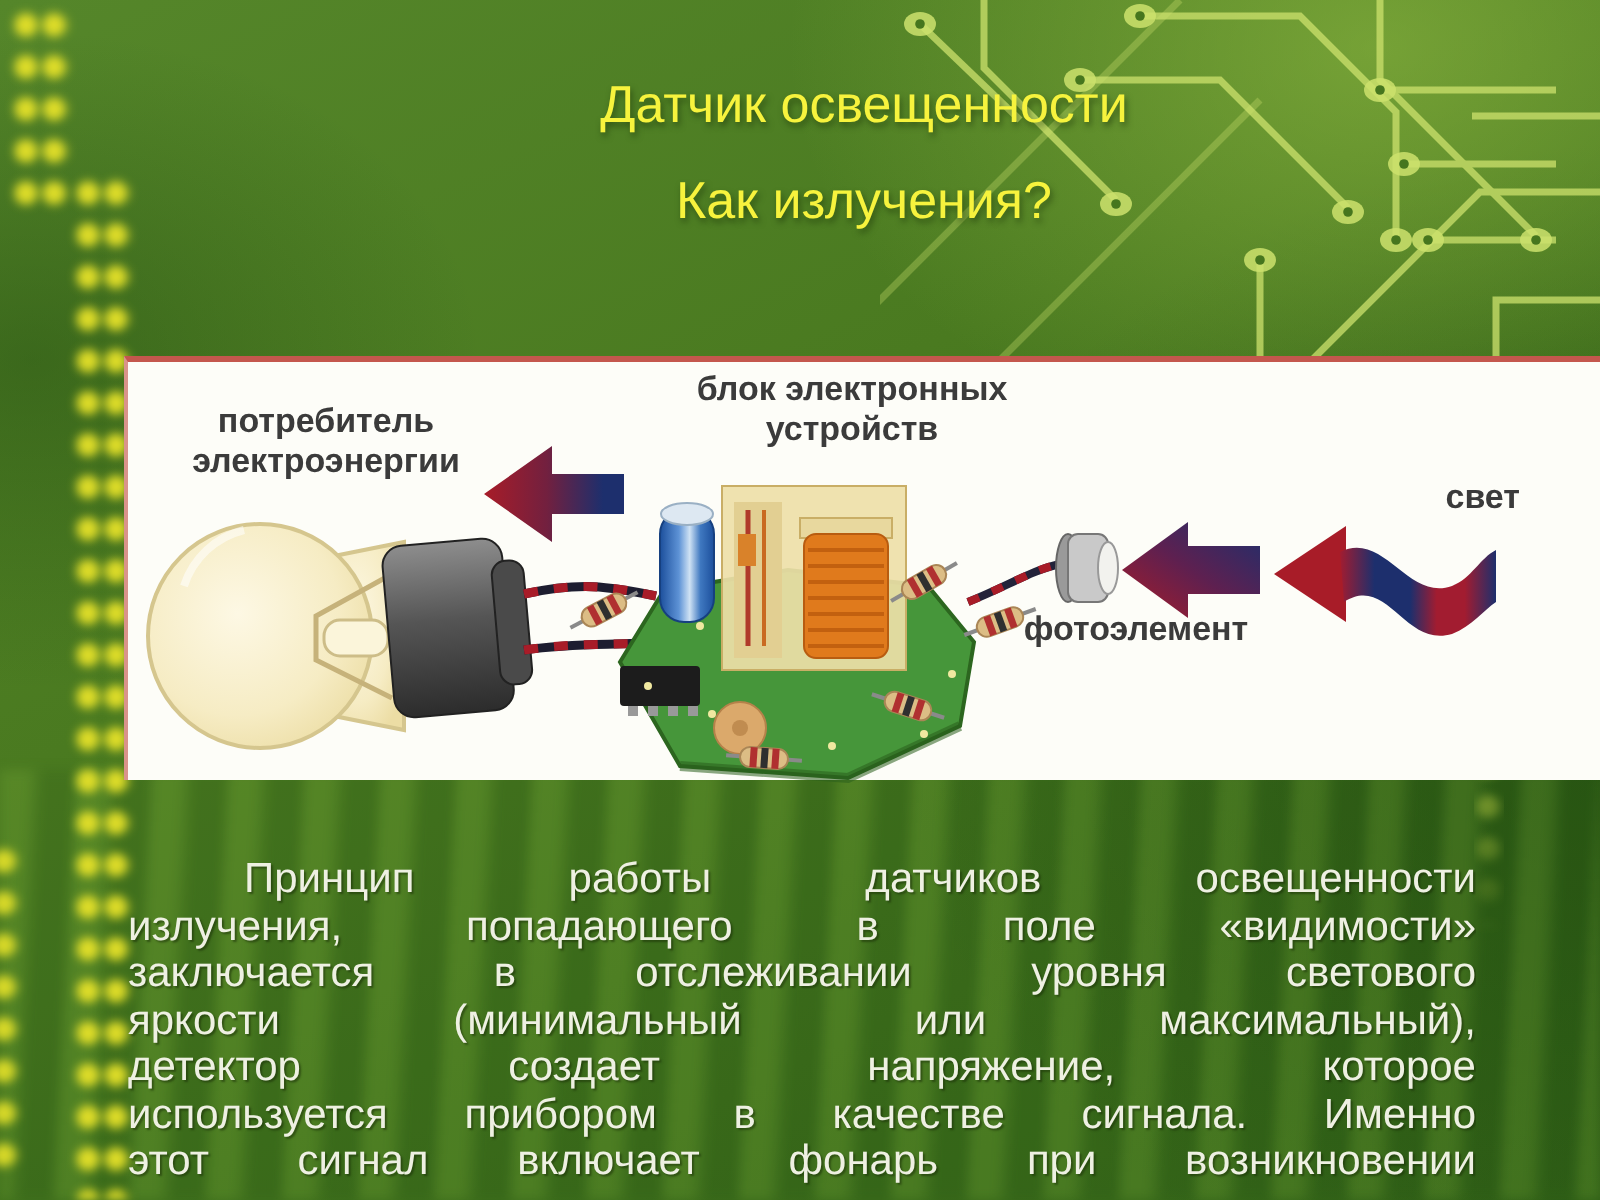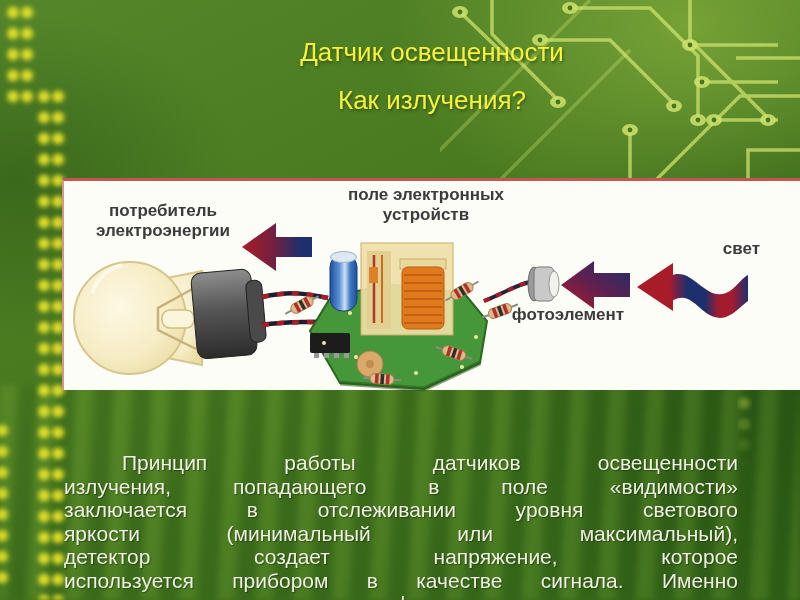--- a/index.html
+++ b/index.html
@@ -54,21 +54,21 @@
   .lbl-block    { left:262px; top:4px; width:200px; }
   .lbl-light    { left:586px; top:58px; width:110px;text-align:right; }
   .lbl-photocell{ left:418px; top:124px; width:172px; }
   
   .body-text{
     position:absolute; left:64px; top:428px; width:674px; height:172px; overflow:hidden;
     color:var(--body-text,#eef0e2); font-size:21px; line-height:23.5px;
     text-shadow:1px 1px 1px rgba(25,45,8,.55);
   }
   .body-line{ text-align:justify; text-align-last:justify; white-space:nowrap; }
-  .body-line:first-child{ padding-left:58px;margin-top:23px; }
+  .body-line:first-child{ padding-left:58px; }
 </style>
 </head>
 <body>
 
 <div id="slide">
 
   <div class="grass"></div>
 
   <svg class="traces" width="360" height="440" viewBox="0 0 360 440">
     <g stroke="#cde26d" stroke-width="3.5" fill="none" opacity="0.32">
@@ -271,21 +271,21 @@
 
       <polygon points="497,104 530,80 530,92 566,92 566,116 530,116 530,128" fill="url(#arrG2)"></polygon>
 
       <g>
         <polygon points="573,106 609,82 609,130" fill="#a81c28"></polygon>
         <path d="M 606,95 C 628,84 640,120 662,112 C 672,108 676,98 684,94 L 684,120 C 678,124 672,132 662,136 C 638,143 630,106 608,120 Z" fill="url(#wavG)"></path>
       </g>
     </svg>
 
     <div class="dlabel lbl-consumer">потребитель электроэнергии</div>
-    <div class="dlabel lbl-block">поле электронных устройств</div>
+    <div class="dlabel lbl-block">блок электронных устройств</div>
     <div class="dlabel lbl-light">свет</div>
     <div class="dlabel lbl-photocell">фотоэлемент</div>
   </div>
 
   <div class="body-text">
       <div class="body-line">Принцип работы датчиков освещенности</div>
       <div class="body-line">излучения, попадающего в поле «видимости»</div>
       <div class="body-line">заключается в отслеживании уровня светового</div>
       <div class="body-line">яркости (минимальный или максимальный),</div>
       <div class="body-line">детектор создает напряжение, которое</div>

